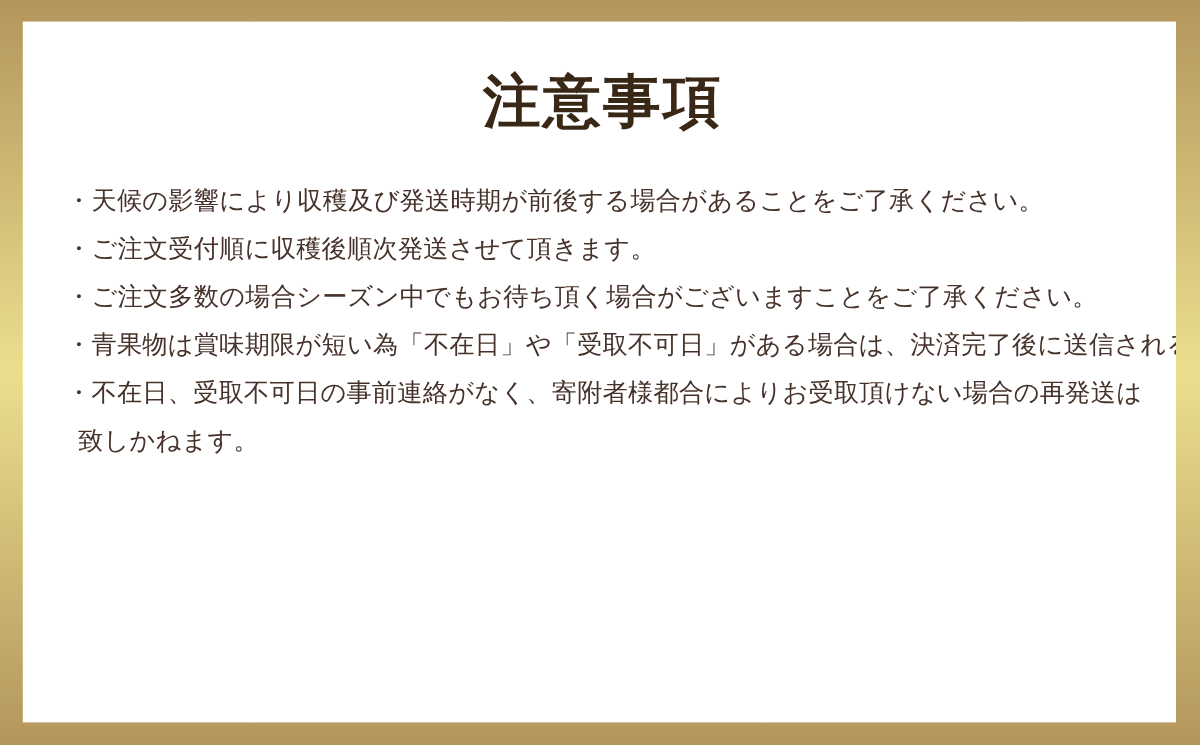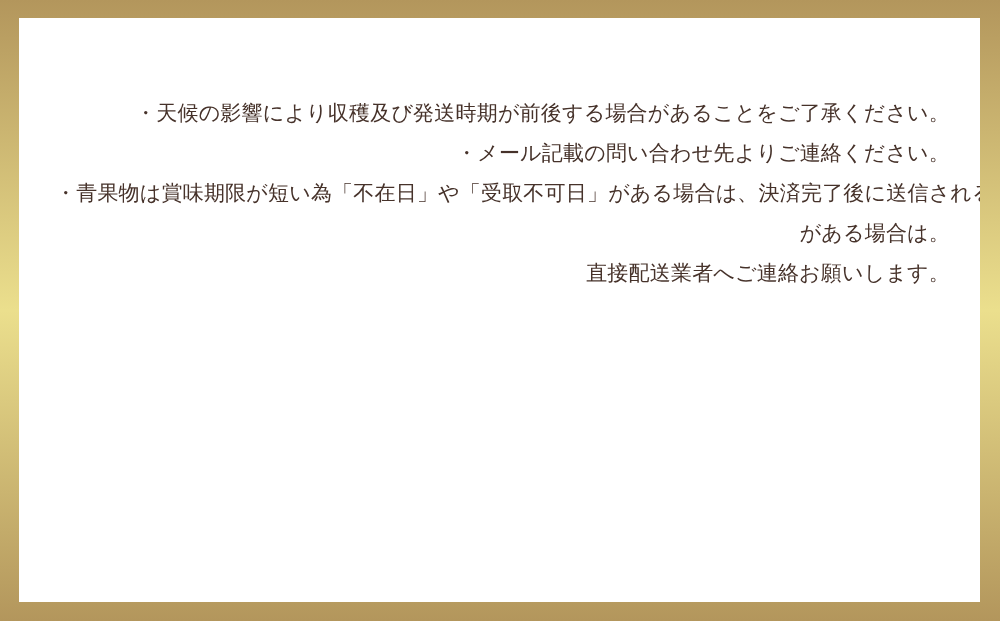--- a/index.html
+++ b/index.html
@@ -35,32 +35,33 @@
     margin-top:35px;
     font-family:"Liberation Sans","DejaVu Sans",sans-serif;
     font-size:21px;
     color:var(--body-color);
   }
   .note-line{
     height:40px;
     line-height:40px;
     white-space:nowrap;
     letter-spacing:0.2px;
-    text-align:right;
   }
   .note-line.continuation{
     padding-left:10px;
   }
 </style>
 </head>
 <body>
 
 <div class="frame">
   <main class="panel">
+    <h1 class="title">注意事項</h1>
     <section class="notes">
         <div class="note-line">・天候の影響により収穫及び発送時期が前後する場合があることをご了承ください。</div>
-        <div class="note-line">・メール記載の問い合わせ先よりご連絡ください。</div>
+        <div class="note-line">・ご注文受付順に収穫後順次発送させて頂きます。</div>
+        <div class="note-line">・ご注文多数の場合シーズン中でもお待ち頂く場合がございますことをご了承ください。</div>
         <div class="note-line">・青果物は賞味期限が短い為「不在日」や「受取不可日」がある場合は、決済完了後に送信される</div>
-        <div class="note-line continuation">がある場合は。</div>
-        <div class="note-line continuation">直接配送業者へご連絡お願いします。</div>
+        <div class="note-line">・不在日、受取不可日の事前連絡がなく、寄附者様都合によりお受取頂けない場合の再発送は</div>
+        <div class="note-line continuation">致しかねます。</div>
       </section>
   </main>
 </div>
 
 </body></html>

